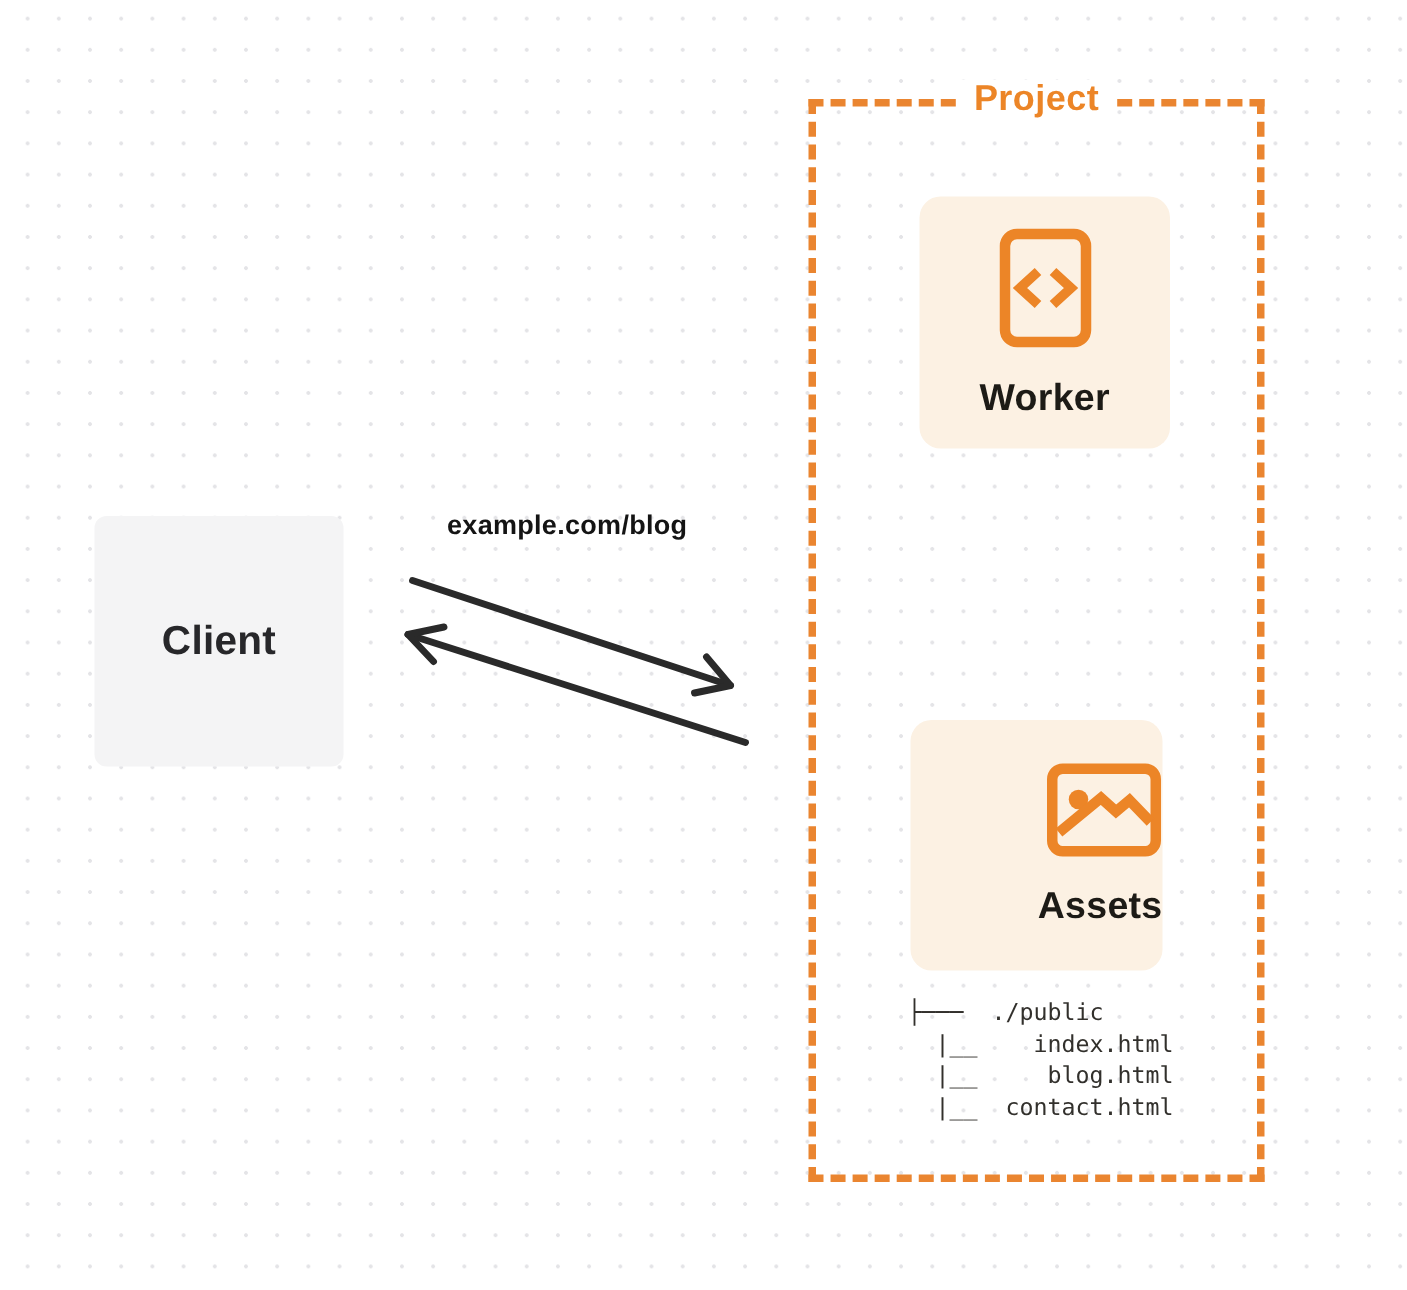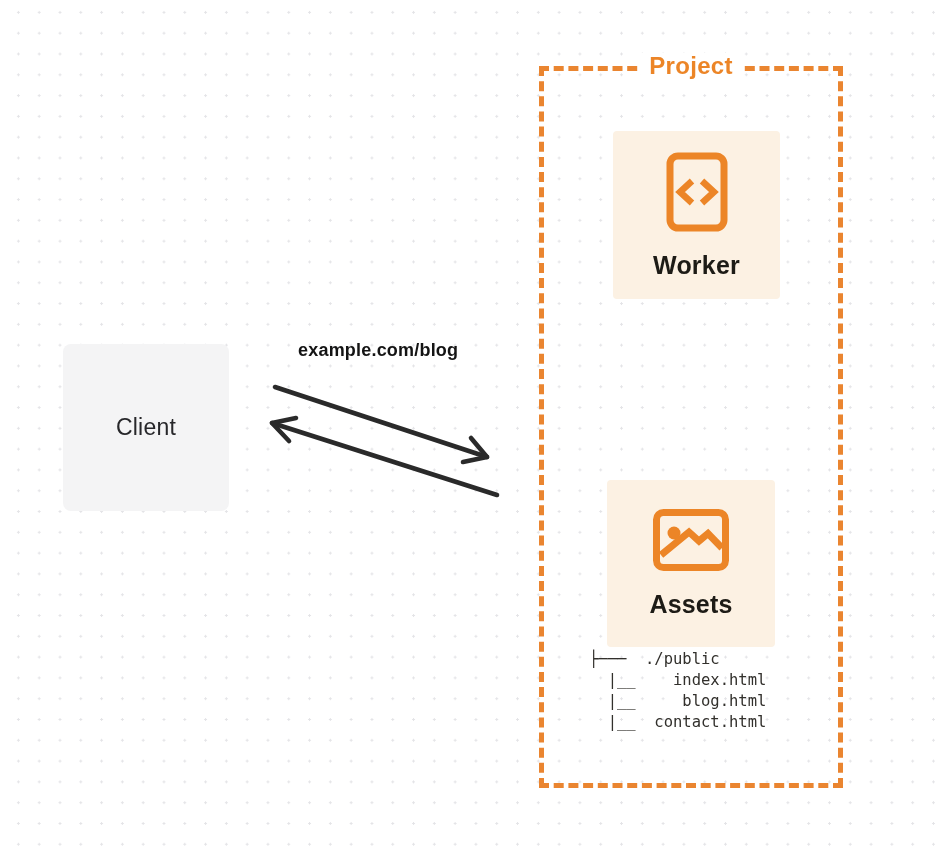--- a/index.html
+++ b/index.html
@@ -13,21 +13,21 @@
     background-position:8px 2px;
     font-family:"Liberation Sans",sans-serif;
   }
   
   .client-box{
     position:absolute;left:63px;top:344px;width:166px;height:167px;
     background:#f4f4f5;border-radius:8px;
     display:flex;align-items:center;justify-content:center;
   }
   .client-box .node-label{
-    font-size:23px;font-weight:normal;color:#27272a;letter-spacing:.2px;
+    font-size:27px;font-weight:bold;color:#27272a;letter-spacing:.2px;
   }
   
   .request-label{
     position:absolute;left:298px;top:340px;
     font-size:18px;font-weight:bold;color:#141414;letter-spacing:.2px;
     white-space:nowrap;
   }
   
   .arrows{position:absolute;left:0;top:0;pointer-events:none;}
   
@@ -38,33 +38,33 @@
   }
   .project-label{
     position:absolute;top:-18px;left:50%;transform:translateX(-50%);
     background:#ffffff;padding:0 9px;line-height:26px;
     font-size:24px;font-weight:bold;color:#ec8527;letter-spacing:.3px;
     white-space:nowrap;
   }
   
   .card{
     position:absolute;
-    background:#fcf1e3;border-radius:4px;
+    background:#fcf1e3;border-radius:14px;
     display:flex;flex-direction:column;align-items:center;justify-content:center;
     gap:18px;
   }
   .card.worker{left:69px;top:60px;width:167px;height:168px;}
-  .card.assets{left:63px;top:409px;width:168px;height:167px;}
+  .card.assets{left:63px;top:409px;width:168px;height:167px;align-items:flex-end;}
   .card .card-label{
     font-size:25px;font-weight:bold;color:#1d1b16;letter-spacing:.2px;line-height:29px;
   }
   .card svg{display:block;}
   
   .file-tree{
-    position:absolute;left:45px;top:578px;margin:0;
+    position:absolute;left:45px;top:578px;margin:16px;
     font-family:"DejaVu Sans Mono",monospace;
     font-size:15.5px;line-height:21px;color:#32302c;
     white-space:pre;
   }
 </style>
 </head>
 <body>
 
 <div id="canvas">
 

